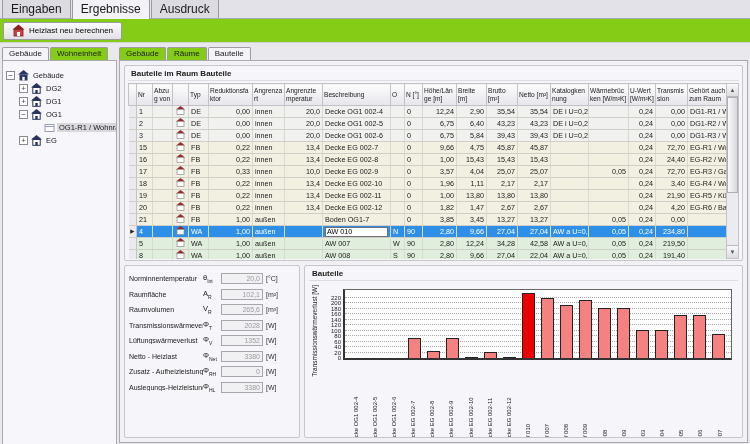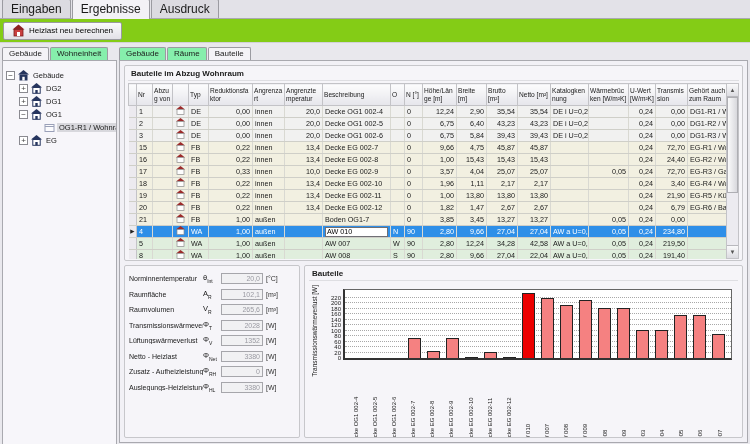--- a/index.html
+++ b/index.html
@@ -18,21 +18,21 @@
     display:flex;align-items:center;padding-left:3px;}
   .recalc{display:flex;align-items:center;gap:4px;font-size:8px;height:18px;padding:0 8px;
     background:linear-gradient(#fbfbfc,#e2e1e7);border:1px solid #9a9aa0;border-radius:2px;
     font-family:"Liberation Sans",sans-serif;}
 
   .content{display:flex;height:402px;}
 
   
   .left-col{width:117px;display:flex;flex-direction:column;padding:2px 0 0 2px;box-sizing:border-box;}
   .subtabs{height:15px;display:flex;align-items:flex-end;flex:none;}
-  .subtab{font-size:8px;padding:1px 6px 2px;background:#86efac;border:1px solid #9b9ba1;
+  .subtab{font-size:8px;padding:1px 6px 2px;background:#84cc16;border:1px solid #9b9ba1;
     border-bottom:none;border-radius:2px 2px 0 0;margin-right:1px;white-space:nowrap;}
   .subtab.active{background:#f4f3f7;}
   .tree{flex:1;background:#f7f6fa;border:1px solid #a9a9af;padding-top:8px;overflow:hidden;}
   .tree-row{display:flex;align-items:center;height:13px;font-size:7.5px;white-space:nowrap;}
   .expander{display:inline-block;width:9px;height:9px;box-sizing:border-box;border:1px solid #8a8a90;
     background:#fff;font-size:8px;line-height:7px;text-align:center;margin-right:3px;color:#444;flex:none;}
   .expspace{display:inline-block;width:12px;flex:none;}
   .treeic{display:inline-flex;width:13px;flex:none;}
   .tree-label{padding:0 2px;}
   .tree-label.selected{background:#d8d8dd;}
@@ -204,21 +204,21 @@
 
     <div class="right-col">
       <div class="subtabs" id="detailTabs">
           <div class="subtab">Gebäude</div>
           <div class="subtab">Räume</div>
           <div class="subtab active">Bauteile</div>
         </div>
       <div class="right-content">
 
         <div class="groupbox tablebox">
-          <div class="grouptitle">Bauteile im Abzug Wohnraum</div>
+          <div class="grouptitle">Bauteile im Raum Bauteile</div>
           <div class="tablewrap">
             <table class="grid">
               <colgroup id="cols">
                   <col style="width: 8px;">
                   <col style="width: 16px;">
                   <col style="width: 20px;">
                   <col style="width: 16px;">
                   <col style="width: 20px;">
                   <col style="width: 44px;">
                   <col style="width: 32px;">
@@ -476,21 +476,21 @@
                     <td>Decke EG 002-12</td>
                     <td></td>
                     <td>0</td>
                     <td class="num">1,82</td>
                     <td class="num">1,47</td>
                     <td class="num">2,67</td>
                     <td class="num">2,67</td>
                     <td></td>
                     <td class="num"></td>
                     <td class="num">0,24</td>
-                    <td class="num">6,79</td>
+                    <td class="num">4,20</td>
                     <td>EG-R6 / Bad/Dusche</td>
                   </tr>
                   <tr class="r-cream">
                     <td class="marker"></td>
                     <td>21</td>
                     <td></td>
                     <td class="iconcell"><svg width="9" height="9" viewBox="0 0 9 9">
                         <polygon points="4.5,0 9,3.5 0,3.5" fill="#9c2b2b"></polygon>
                         <rect x="1" y="3.5" width="7" height="5" fill="#fdfdfd" stroke="#8a8a8a" stroke-width="0.7"></rect>
                       </svg></td>

